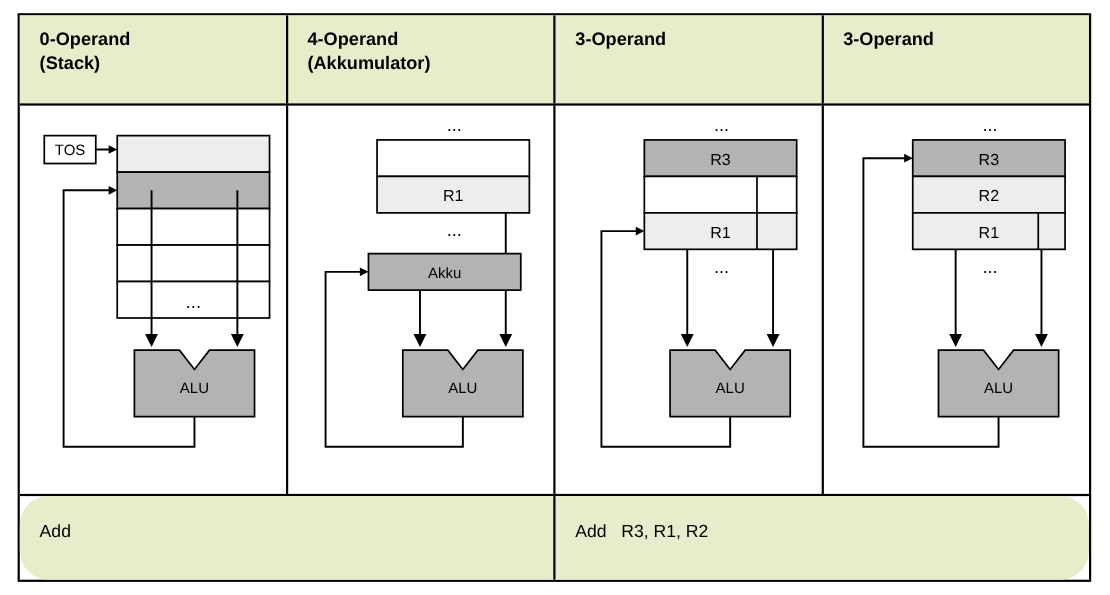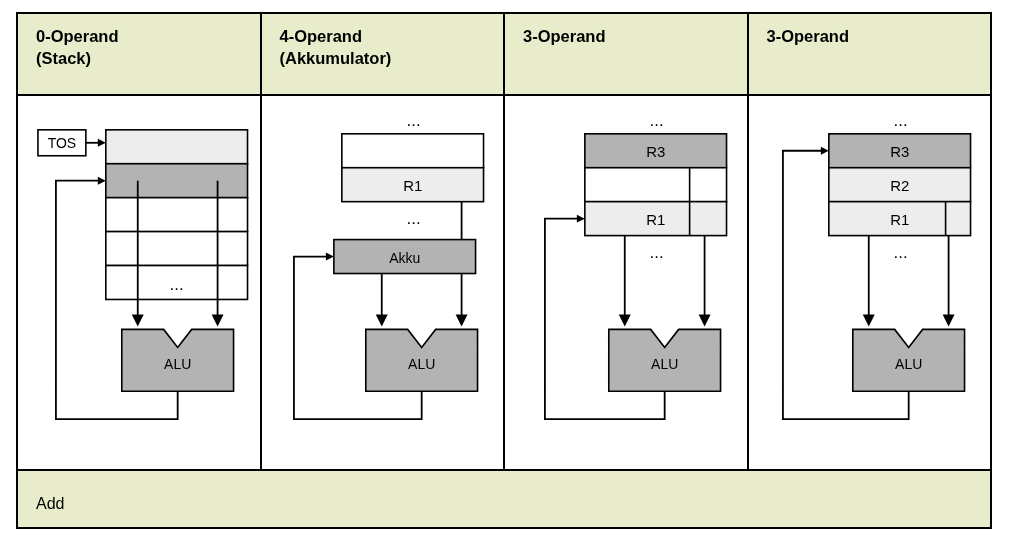--- a/index.html
+++ b/index.html
@@ -35,22 +35,23 @@
   .row.header {
     height: 82px;
     background: #e8eccb;
     border-bottom: 2px solid #000000;
   }
   .row.body {
     flex: 1 1 auto;
     border-bottom: 2px solid #000000;
   }
   .row.footer {
-    height: 56px;
+    height: 76px;
     background: #e8eccb;
+    border-radius: 26px;
   }
   .cell {
     flex: 1 1 0;
     box-sizing: border-box;
     border-right: 2px solid #000000;
     position: relative;
   }
   .cell:last-child { border-right: none; }
 
   .hdr-text {
@@ -227,16 +228,19 @@
             <polygon points="80,49 72,45 72,53" fill="#000"></polygon>
           </svg>
         </div>
       </div>
     </div>
 
     <div class="row footer">
       <div class="cell">
         <div class="ftr-text">Add</div>
       </div>
+      <div class="cell">
+        <div class="ftr-text">Add   R3, R1, R2</div>
+      </div>
     </div>
 
   </div>
 </div>
 
 </body></html>

